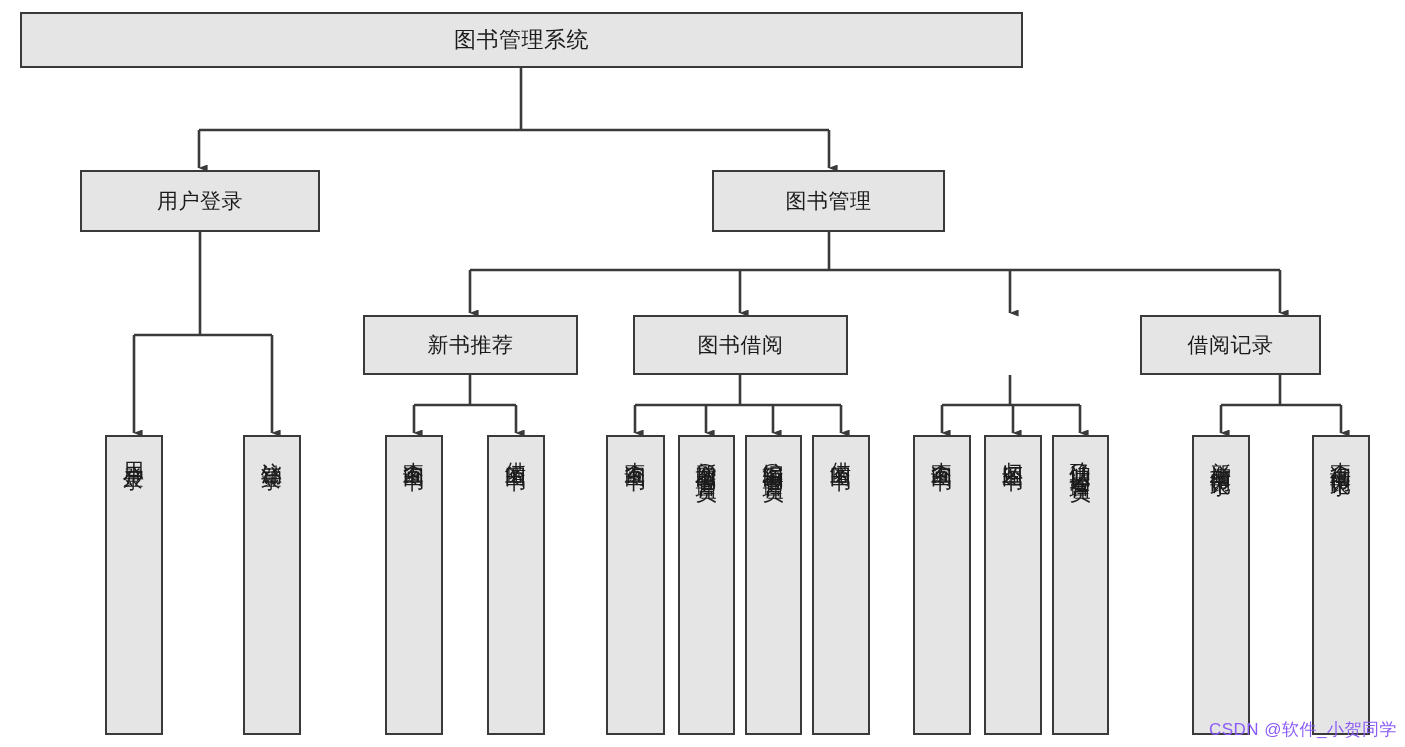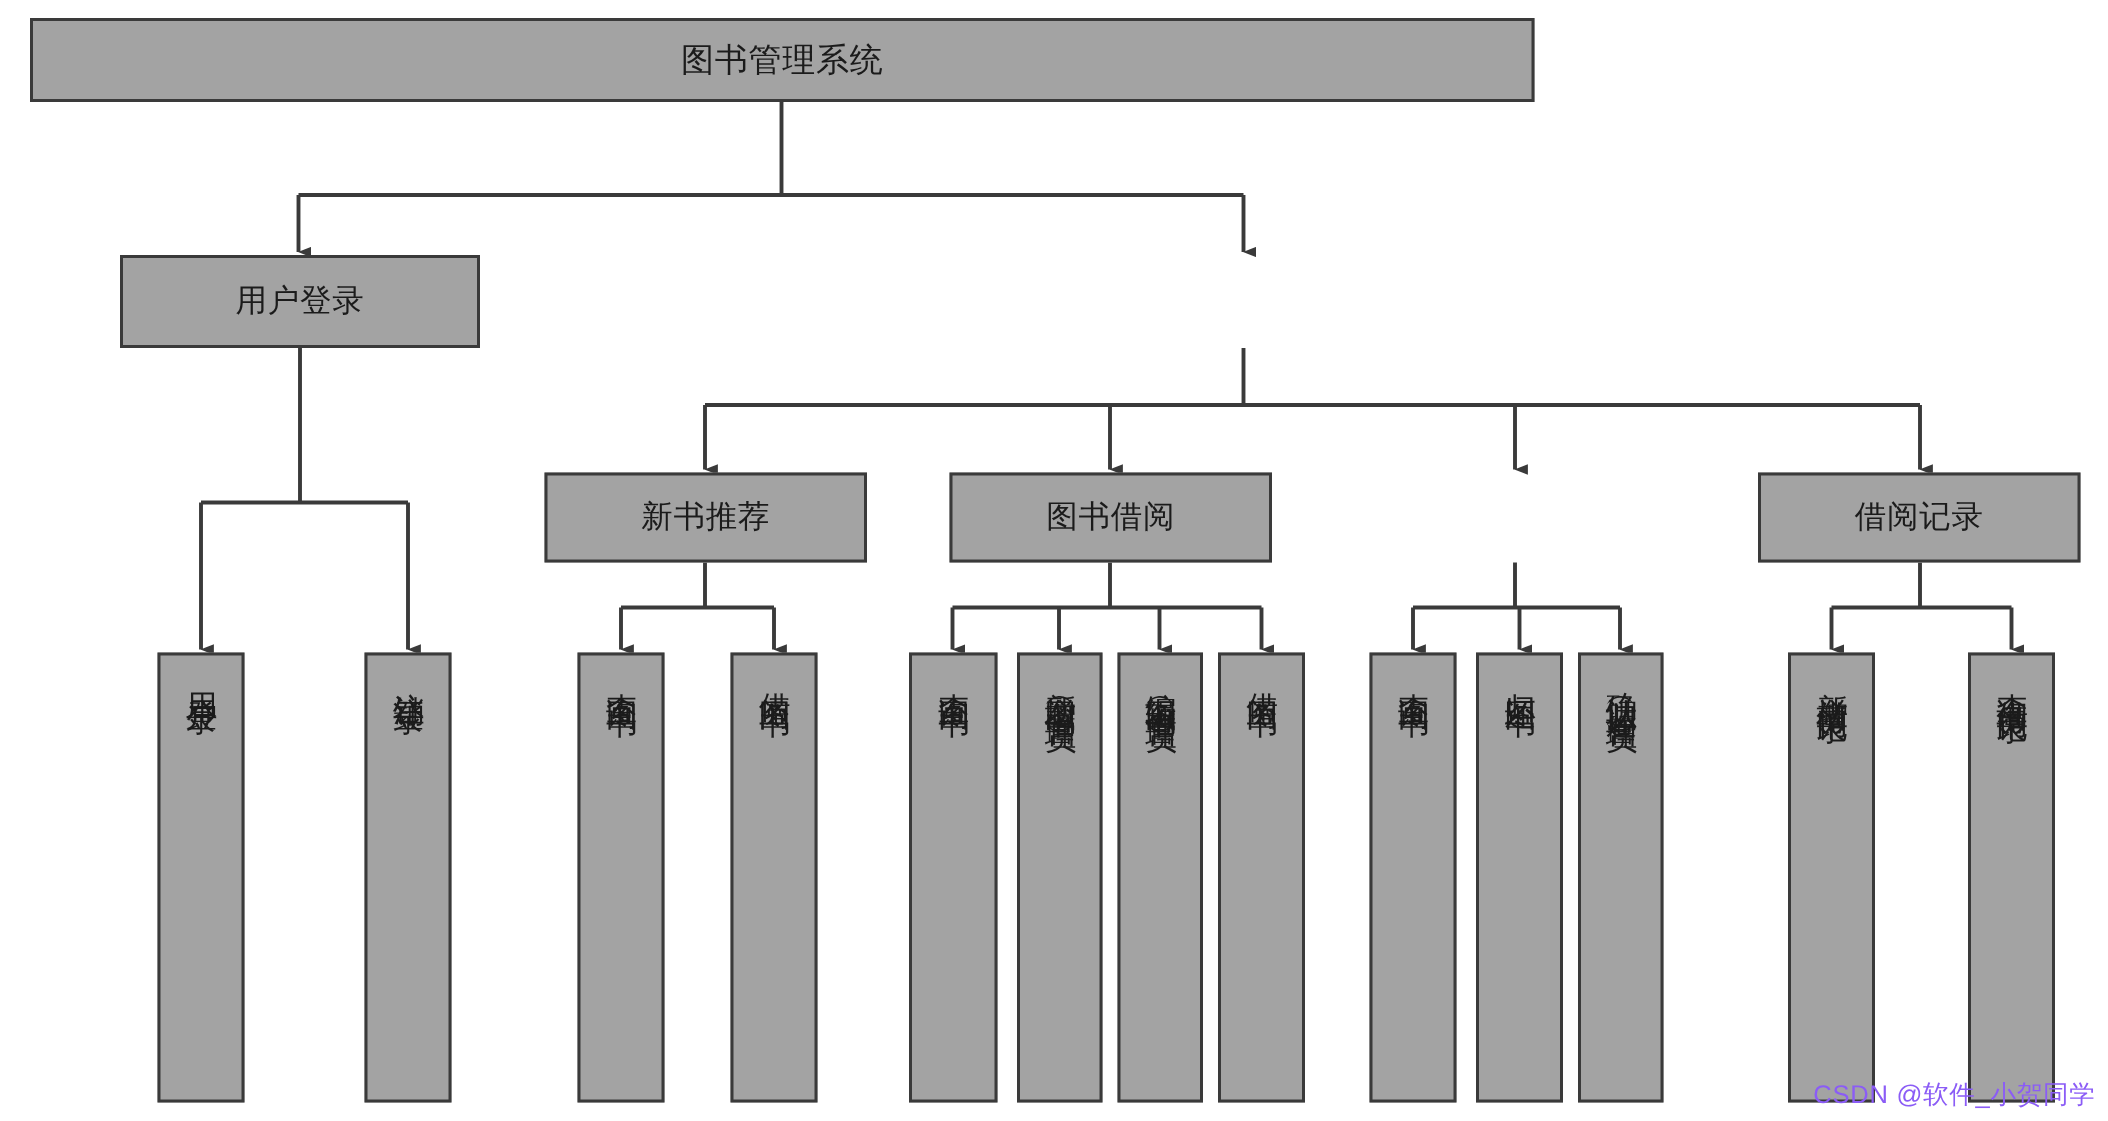--- a/index.html
+++ b/index.html
@@ -13,21 +13,21 @@
   #diagram-root {
     position: relative;
     width: 1405px;
     height: 747px;
     background: #ffffff;
     overflow: hidden;
   }
   .node {
     position: absolute;
     box-sizing: border-box;
-    background: #a3a3a3;
+    background: #e5e5e5;
     border: 2px solid #3a3a3a;
     display: flex;
     align-items: center;
     justify-content: center;
     overflow: hidden;
   }
   .node .label {
     color: #1b1b1b;
     text-align: center;
     line-height: 1.18;
@@ -124,28 +124,31 @@
     </g>
   </svg>
 
   <div class="node root horizontal" style="left:20px; top:12px; width:1003px; height:56px;">
     <span class="label">图书管理系统</span>
   </div>
 
   <div class="node horizontal" style="left:80px; top:170px; width:240px; height:62px;">
     <span class="label">用户登录</span>
   </div>
+  <div class="node horizontal" style="left:712px; top:170px; width:233px; height:62px;">
+    <span class="label">图书管理</span>
+  </div>
 
   <div class="node horizontal" style="left:633px; top:315px; width:215px; height:60px;">
     <span class="label">图书借阅</span>
   </div>
   <div class="node horizontal" style="left:363px; top:315px; width:215px; height:60px;">
     <span class="label">新书推荐</span>
   </div>
-  <div class="node horizontal" style="left:1172px; top:315px; width:215px; height:60px;">
+  <div class="node horizontal" style="left:1140px; top:315px; width:181px; height:60px;">
     <span class="label">借阅记录</span>
   </div>
 
   <div class="node vertical" style="left:105px; top:435px; width:58px; height:300px;">
     <span class="label">用户登录</span>
   </div>
   <div class="node vertical" style="left:243px; top:435px; width:58px; height:300px;">
     <span class="label">注销登录</span>
   </div>
   <div class="node vertical" style="left:385px; top:435px; width:58px; height:300px;">

